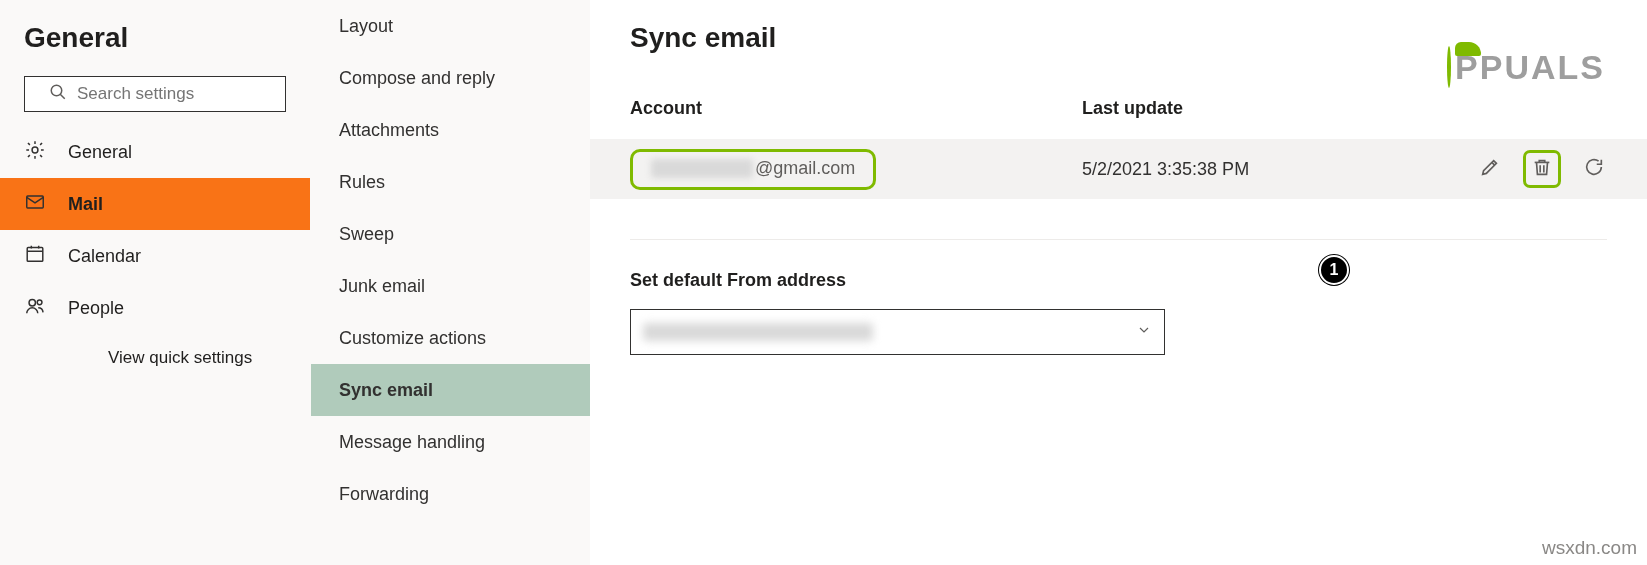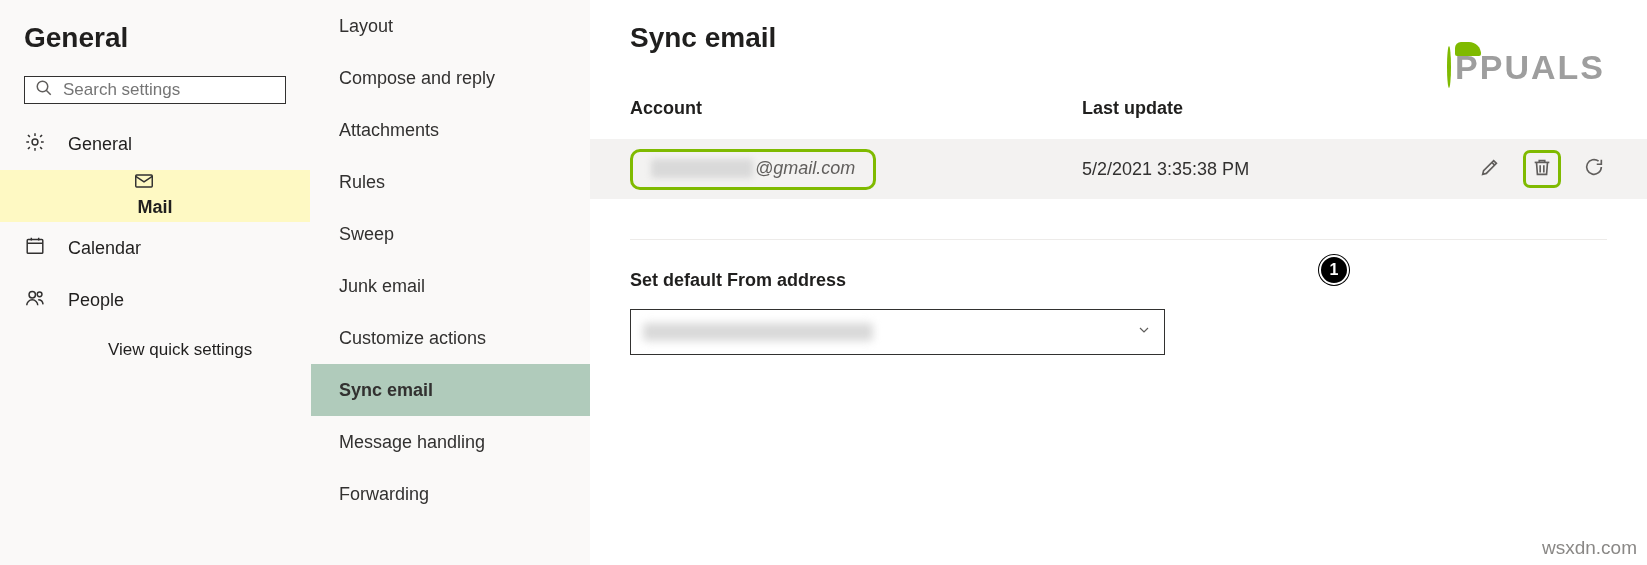--- a/index.html
+++ b/index.html
@@ -3,41 +3,41 @@
 <meta charset="utf-8">
 <style>
   * { box-sizing: border-box; margin: 0; padding: 0; font-family: "Segoe UI", Arial, sans-serif; }
   html, body { width: 1647px; height: 565px; background: #fff; overflow: hidden; }
   .root { display: flex; width: 100%; height: 100%; }
 
   
   .col-left { width: 310px; background: #faf9f8; padding-top: 22px; }
   .settings-title { font-size: 28px; font-weight: 700; padding: 0 24px 22px 24px; color: #201f1e; }
   .search-wrap { padding: 0 24px 14px 24px; }
-  .search-box { display: flex; align-items: center; border: 1px solid #323130; height: 28px; padding: 0 10px; background: #fff; }
+  .search-box { display: flex; align-items: center; border: 1px solid #323130; height: 36px; padding: 0 24px; background: #fff; }
   .search-box svg { width: 18px; height: 18px; margin-right: 10px; flex-shrink: 0; }
   .search-input { border: none; outline: none; font-size: 17px; width: 100%; color: #605e5c; background: transparent; }
   .nav-item { display: flex; align-items: center; height: 52px; padding: 0 24px; font-size: 18px; color: #201f1e; cursor: pointer; }
   .nav-item svg { width: 22px; height: 22px; margin-right: 22px; flex-shrink: 0; }
-  .nav-item.selected { background: #fef9c3; font-weight: 600; flex-direction: column; }
+  .nav-item.selected { background: #f97316; font-weight: 600; }
   .quick-link { padding: 14px 24px 0 108px; font-size: 17px; color: #201f1e; cursor: pointer; }
 
   
   .col-mid { width: 280px; background: #faf9f8; border-left: 1px solid #faf9f8; }
   .mid-item { display: flex; align-items: center; height: 52px; padding: 0 28px; font-size: 18px; color: #323130; cursor: pointer; }
   .mid-item.selected { background: #b0cbbb; font-weight: 600; }
 
   
   .col-right { flex: 1; background: #fff; padding: 22px 0 0 0; position: relative; }
   .page-title { font-size: 28px; font-weight: 700; padding: 0 0 44px 40px; color: #201f1e; }
   .table-head { display: flex; padding: 0 17px 20px 40px; font-size: 18px; font-weight: 600; color: #201f1e; }
   .th-account { width: 452px; }
   .th-update { flex: 1; }
   .account-row { display: flex; align-items: center; height: 60px; background: #f3f2f1; padding: 0 40px; }
-  .acc-cell { width: 452px; display: flex; align-items: center; font-style: italic; }
+  .acc-cell { width: 452px; display: flex; align-items: center; }
   .acc-pill { border: 3px solid #7fba00; border-radius: 10px; padding: 6px 18px 8px 18px; font-size: 18px; color: #605e5c; display: inline-flex; align-items: center; }
   .blur1 { display: inline-block; width: 102px; height: 19px; background: #d9d9d9; filter: blur(3px); border-radius: 3px; margin-right: 2px; }
   .upd-cell { flex: 1; font-size: 18px; color: #323130; }
   .actions { display: flex; align-items: center; gap: 20px; }
   .icon-btn { width: 26px; height: 26px; display: flex; align-items: center; justify-content: center; cursor: pointer; }
   .icon-btn svg { width: 22px; height: 22px; }
   .delete-hl { border: 3px solid #7fba00; border-radius: 7px; padding: 3px; }
 
   .annot { position: absolute; width: 30px; height: 30px; border-radius: 50%; background: #000; color: #fff; border: 2px solid #fff; box-shadow: 0 0 0 1px #000; display: flex; align-items: center; justify-content: center; font-weight: 700; font-size: 16px; }
 

